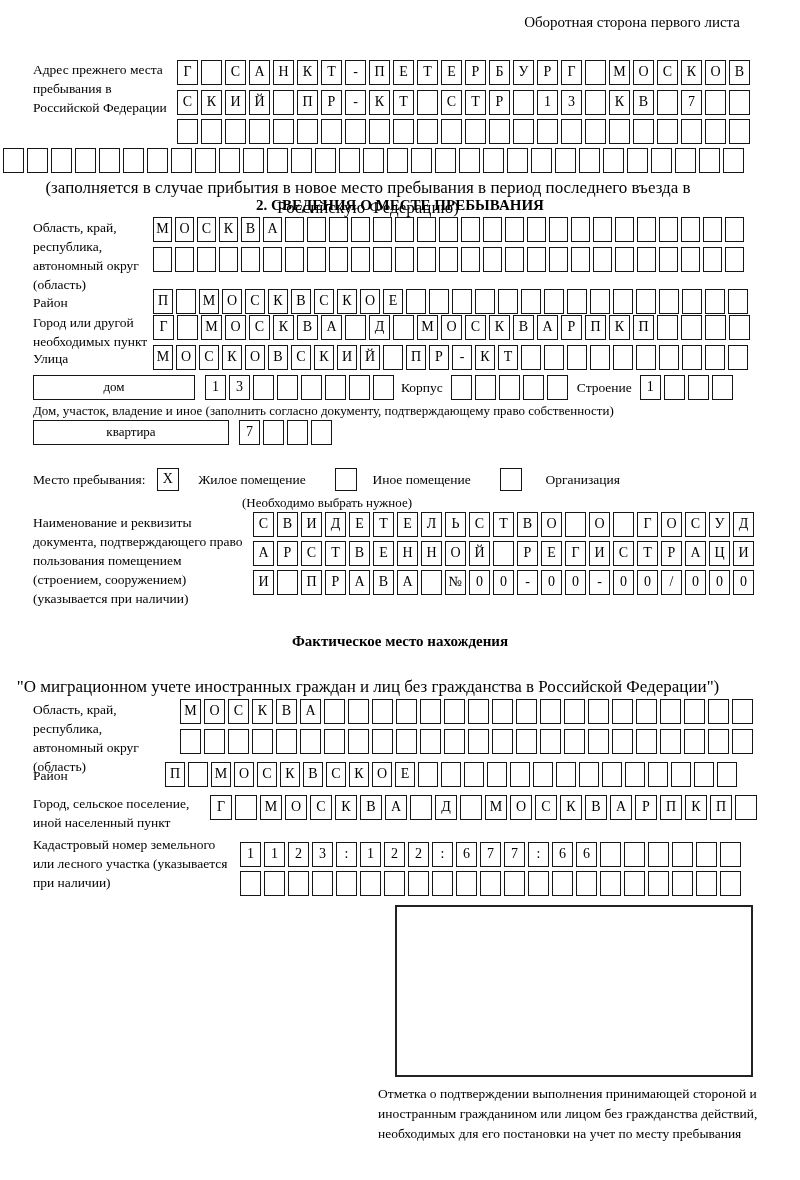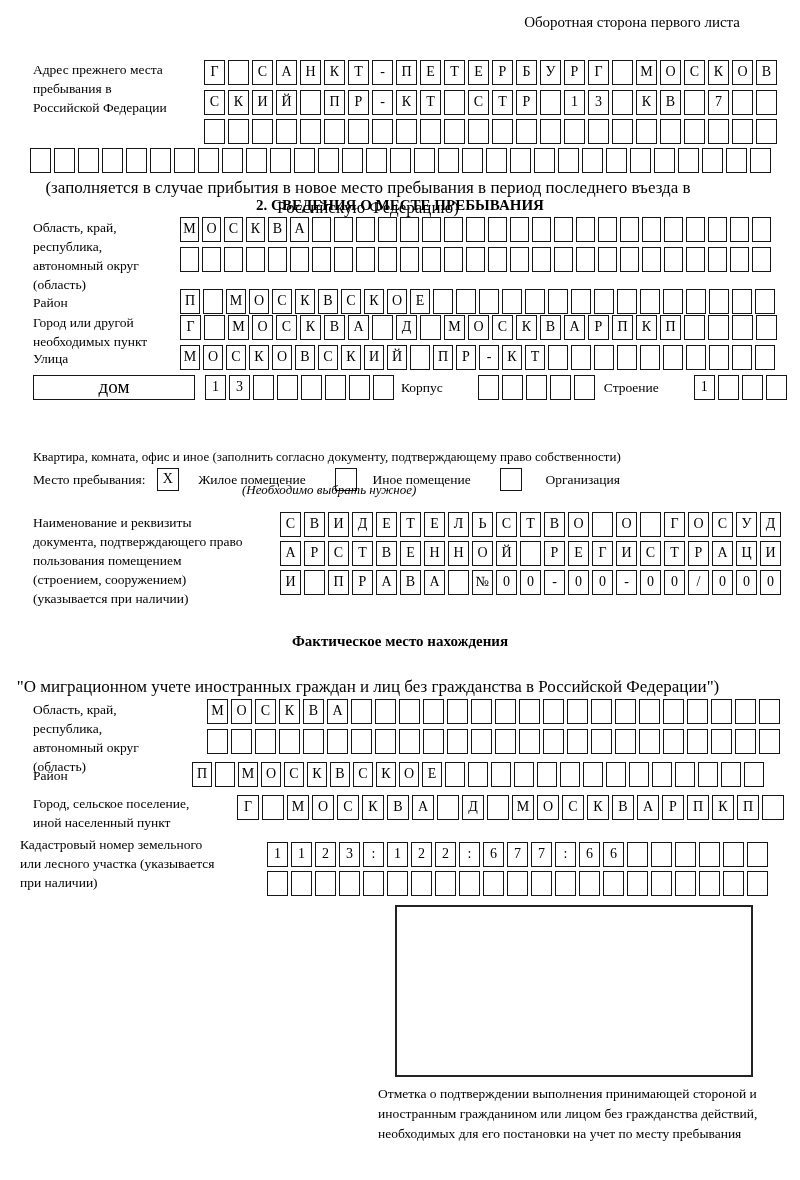--- a/index.html
+++ b/index.html
@@ -3,35 +3,35 @@
 <meta charset="utf-8">
 <style>
   html,body{margin:0;padding:0;background:#fff;}
   .page{
     position:relative;width:800px;height:1180px;background:#fff;color:#000;
     font-family:"Liberation Serif","DejaVu Serif",serif;font-size:13.5px;overflow:hidden;
   }
   .abs{position:absolute;}
   .hdr-note{font-size:15px;text-align:right;width:740px;left:0;top:14px;}
   .flabel{line-height:19px;font-size:13.5px;}
-  .cells-row{white-space:nowrap;height:26px;margin-left:27px;}
+  .cells-row{white-space:nowrap;height:26px;}
   .cell{
     display:inline-block;box-sizing:border-box;width:21px;height:25px;
     border:1.6px solid #161616;margin-right:3px;text-align:center;
     line-height:21px;font-size:14px;vertical-align:top;background:#fff;
   }
   .cp22 .cell{width:19px;}
   .cp23 .cell{width:20px;}
   .cp25 .cell{width:22px;}
   .caption{font-size:13px;}
   .caption-center{font-size:17px;text-align:center;width:736px;left:0;}
   .sec-title{font-weight:bold;font-size:15px;text-align:center;width:800px;left:0;}
   .box-label{
     display:inline-block;box-sizing:border-box;height:25px;border:1.6px solid #161616;
-    text-align:center;line-height:21px;font-size:19px;vertical-align:top;background:#fff;
+    text-align:center;line-height:21px;font-size:13px;vertical-align:top;background:#fff;
   }
   .inline-lbl{display:inline-block;line-height:25px;vertical-align:top;font-size:13.5px;}
   .row-flex{white-space:nowrap;}
   .checkbox{
     display:inline-block;box-sizing:border-box;width:22px;height:23px;border:1.6px solid #161616;
     text-align:center;line-height:19px;font-size:14px;vertical-align:middle;background:#fff;
   }
   .stay-lbl{display:inline-block;line-height:23px;vertical-align:middle;font-size:13.5px;}
   .stamp-box{box-sizing:border-box;border:2px solid #222;background:#fff;}
   .stamp-cap{font-size:13.5px;line-height:20px;text-align:left;}
@@ -61,52 +61,55 @@
 
   <div class="abs flabel" style="left:33px;top:313px;width:118px;">Город или другой необходимых пункт</div>
   <div class="abs cells-row" style="left:153px;top:315px;"><span class="cell">Г</span><span class="cell">&nbsp;</span><span class="cell">М</span><span class="cell">О</span><span class="cell">С</span><span class="cell">К</span><span class="cell">В</span><span class="cell">А</span><span class="cell">&nbsp;</span><span class="cell">Д</span><span class="cell">&nbsp;</span><span class="cell">М</span><span class="cell">О</span><span class="cell">С</span><span class="cell">К</span><span class="cell">В</span><span class="cell">А</span><span class="cell">Р</span><span class="cell">П</span><span class="cell">К</span><span class="cell">П</span><span class="cell">&nbsp;</span><span class="cell">&nbsp;</span><span class="cell">&nbsp;</span><span class="cell">&nbsp;</span></div>
 
   <div class="abs flabel" style="left:33px;top:349px;">Улица</div>
   <div class="abs cells-row cp23" style="left:153px;top:345px;"><span class="cell">М</span><span class="cell">О</span><span class="cell">С</span><span class="cell">К</span><span class="cell">О</span><span class="cell">В</span><span class="cell">С</span><span class="cell">К</span><span class="cell">И</span><span class="cell">Й</span><span class="cell">&nbsp;</span><span class="cell">П</span><span class="cell">Р</span><span class="cell">-</span><span class="cell">К</span><span class="cell">Т</span><span class="cell">&nbsp;</span><span class="cell">&nbsp;</span><span class="cell">&nbsp;</span><span class="cell">&nbsp;</span><span class="cell">&nbsp;</span><span class="cell">&nbsp;</span><span class="cell">&nbsp;</span><span class="cell">&nbsp;</span><span class="cell">&nbsp;</span><span class="cell">&nbsp;</span></div>
 
   <div class="abs row-flex" style="left:33px;top:375px;">
     <span class="box-label" style="width:162px;">дом</span><span class="cells-row" style="display:inline-block;margin-left:10px;"><span class="cell">1</span><span class="cell">3</span><span class="cell">&nbsp;</span><span class="cell">&nbsp;</span><span class="cell">&nbsp;</span><span class="cell">&nbsp;</span><span class="cell">&nbsp;</span><span class="cell">&nbsp;</span></span><span class="inline-lbl" style="margin:0 8px 0 4px;">Корпус</span><span class="cells-row" style="display:inline-block;"><span class="cell">&nbsp;</span><span class="cell">&nbsp;</span><span class="cell">&nbsp;</span><span class="cell">&nbsp;</span><span class="cell">&nbsp;</span></span><span class="inline-lbl" style="margin:0 8px 0 6px;">Строение</span><span class="cells-row" style="display:inline-block;"><span class="cell">1</span><span class="cell">&nbsp;</span><span class="cell">&nbsp;</span><span class="cell">&nbsp;</span></span>
   </div>
+  <div class="abs caption" style="left:33px;top:403px;width:730px;">Дом, участок, владение и иное (заполнить согласно документу, подтверждающему право собственности)</div>
 
-  <div class="abs caption" style="left:33px;top:449px;width:730px;">Квартира, комната, офис и иное (заполнить согласно документу, подтверждающему право собственности)</div>
+  <div class="abs row-flex" style="left:33px;top:420px;">
+    <span class="box-label" style="width:196px;">квартира</span><span class="cells-row" style="display:inline-block;margin-left:10px;"><span class="cell">7</span><span class="cell">&nbsp;</span><span class="cell">&nbsp;</span><span class="cell">&nbsp;</span></span>
+  </div>
 
   <div class="abs row-flex" style="left:33px;top:468px;">
     <span class="stay-lbl">Место пребывания:</span>
     <span class="checkbox" style="margin-left:8px;">X</span>
     <span class="stay-lbl" style="margin-left:16px;">Жилое помещение</span>
     <span class="checkbox" style="margin-left:26px;"></span>
     <span class="stay-lbl" style="margin-left:12px;">Иное помещение</span>
     <span class="checkbox" style="margin-left:26px;"></span>
     <span class="stay-lbl" style="margin-left:20px;">Организация</span>
   </div>
-  <div class="abs caption" style="left:242px;top:482px;font-style:italic;">(Необходимо выбрать нужное)</div>
+  <div class="abs caption" style="left:242px;top:495px;">(Необходимо выбрать нужное)</div>
 
   <div class="abs flabel" style="left:33px;top:513px;width:215px;">Наименование и реквизиты документа, подтверждающего право пользования помещением (строением, сооружением) (указывается при наличии)</div>
   <div class="abs cells-row" style="left:253px;top:512px;"><span class="cell">С</span><span class="cell">В</span><span class="cell">И</span><span class="cell">Д</span><span class="cell">Е</span><span class="cell">Т</span><span class="cell">Е</span><span class="cell">Л</span><span class="cell">Ь</span><span class="cell">С</span><span class="cell">Т</span><span class="cell">В</span><span class="cell">О</span><span class="cell">&nbsp;</span><span class="cell">О</span><span class="cell">&nbsp;</span><span class="cell">Г</span><span class="cell">О</span><span class="cell">С</span><span class="cell">У</span><span class="cell">Д</span></div>
   <div class="abs cells-row" style="left:253px;top:541px;"><span class="cell">А</span><span class="cell">Р</span><span class="cell">С</span><span class="cell">Т</span><span class="cell">В</span><span class="cell">Е</span><span class="cell">Н</span><span class="cell">Н</span><span class="cell">О</span><span class="cell">Й</span><span class="cell">&nbsp;</span><span class="cell">Р</span><span class="cell">Е</span><span class="cell">Г</span><span class="cell">И</span><span class="cell">С</span><span class="cell">Т</span><span class="cell">Р</span><span class="cell">А</span><span class="cell">Ц</span><span class="cell">И</span></div>
   <div class="abs cells-row" style="left:253px;top:570px;"><span class="cell">И</span><span class="cell">&nbsp;</span><span class="cell">П</span><span class="cell">Р</span><span class="cell">А</span><span class="cell">В</span><span class="cell">А</span><span class="cell">&nbsp;</span><span class="cell">№</span><span class="cell">0</span><span class="cell">0</span><span class="cell">-</span><span class="cell">0</span><span class="cell">0</span><span class="cell">-</span><span class="cell">0</span><span class="cell">0</span><span class="cell">/</span><span class="cell">0</span><span class="cell">0</span><span class="cell">0</span></div>
 
   <div class="abs sec-title" style="top:633px;">Фактическое место нахождения</div>
   <div class="abs caption-center" style="top:677px;">"О миграционном учете иностранных граждан и лиц без гражданства в Российской Федерации")</div>
 
   <div class="abs flabel" style="left:33px;top:700px;width:140px;">Область, край, республика, автономный округ (область)</div>
   <div class="abs cells-row" style="left:180px;top:699px;"><span class="cell">М</span><span class="cell">О</span><span class="cell">С</span><span class="cell">К</span><span class="cell">В</span><span class="cell">А</span><span class="cell">&nbsp;</span><span class="cell">&nbsp;</span><span class="cell">&nbsp;</span><span class="cell">&nbsp;</span><span class="cell">&nbsp;</span><span class="cell">&nbsp;</span><span class="cell">&nbsp;</span><span class="cell">&nbsp;</span><span class="cell">&nbsp;</span><span class="cell">&nbsp;</span><span class="cell">&nbsp;</span><span class="cell">&nbsp;</span><span class="cell">&nbsp;</span><span class="cell">&nbsp;</span><span class="cell">&nbsp;</span><span class="cell">&nbsp;</span><span class="cell">&nbsp;</span><span class="cell">&nbsp;</span></div>
   <div class="abs cells-row" style="left:180px;top:729px;"><span class="cell">&nbsp;</span><span class="cell">&nbsp;</span><span class="cell">&nbsp;</span><span class="cell">&nbsp;</span><span class="cell">&nbsp;</span><span class="cell">&nbsp;</span><span class="cell">&nbsp;</span><span class="cell">&nbsp;</span><span class="cell">&nbsp;</span><span class="cell">&nbsp;</span><span class="cell">&nbsp;</span><span class="cell">&nbsp;</span><span class="cell">&nbsp;</span><span class="cell">&nbsp;</span><span class="cell">&nbsp;</span><span class="cell">&nbsp;</span><span class="cell">&nbsp;</span><span class="cell">&nbsp;</span><span class="cell">&nbsp;</span><span class="cell">&nbsp;</span><span class="cell">&nbsp;</span><span class="cell">&nbsp;</span><span class="cell">&nbsp;</span><span class="cell">&nbsp;</span></div>
 
   <div class="abs flabel" style="left:33px;top:766px;">Район</div>
   <div class="abs cells-row cp23" style="left:165px;top:762px;"><span class="cell">П</span><span class="cell">&nbsp;</span><span class="cell">М</span><span class="cell">О</span><span class="cell">С</span><span class="cell">К</span><span class="cell">В</span><span class="cell">С</span><span class="cell">К</span><span class="cell">О</span><span class="cell">Е</span><span class="cell">&nbsp;</span><span class="cell">&nbsp;</span><span class="cell">&nbsp;</span><span class="cell">&nbsp;</span><span class="cell">&nbsp;</span><span class="cell">&nbsp;</span><span class="cell">&nbsp;</span><span class="cell">&nbsp;</span><span class="cell">&nbsp;</span><span class="cell">&nbsp;</span><span class="cell">&nbsp;</span><span class="cell">&nbsp;</span><span class="cell">&nbsp;</span><span class="cell">&nbsp;</span></div>
 
   <div class="abs flabel" style="left:33px;top:794px;width:175px;">Город, сельское поселение, иной населенный пункт</div>
   <div class="abs cells-row cp25" style="left:210px;top:795px;"><span class="cell">Г</span><span class="cell">&nbsp;</span><span class="cell">М</span><span class="cell">О</span><span class="cell">С</span><span class="cell">К</span><span class="cell">В</span><span class="cell">А</span><span class="cell">&nbsp;</span><span class="cell">Д</span><span class="cell">&nbsp;</span><span class="cell">М</span><span class="cell">О</span><span class="cell">С</span><span class="cell">К</span><span class="cell">В</span><span class="cell">А</span><span class="cell">Р</span><span class="cell">П</span><span class="cell">К</span><span class="cell">П</span><span class="cell">&nbsp;</span></div>
 
-  <div class="abs flabel" style="left:20px;top:835px;width:200px;">Кадастровый номер земельного или лесного участка (указывается при наличии)</div>
+  <div class="abs flabel" style="left:33px;top:835px;width:200px;">Кадастровый номер земельного или лесного участка (указывается при наличии)</div>
   <div class="abs cells-row" style="left:240px;top:842px;"><span class="cell">1</span><span class="cell">1</span><span class="cell">2</span><span class="cell">3</span><span class="cell">:</span><span class="cell">1</span><span class="cell">2</span><span class="cell">2</span><span class="cell">:</span><span class="cell">6</span><span class="cell">7</span><span class="cell">7</span><span class="cell">:</span><span class="cell">6</span><span class="cell">6</span><span class="cell">&nbsp;</span><span class="cell">&nbsp;</span><span class="cell">&nbsp;</span><span class="cell">&nbsp;</span><span class="cell">&nbsp;</span><span class="cell">&nbsp;</span></div>
   <div class="abs cells-row" style="left:240px;top:871px;"><span class="cell">&nbsp;</span><span class="cell">&nbsp;</span><span class="cell">&nbsp;</span><span class="cell">&nbsp;</span><span class="cell">&nbsp;</span><span class="cell">&nbsp;</span><span class="cell">&nbsp;</span><span class="cell">&nbsp;</span><span class="cell">&nbsp;</span><span class="cell">&nbsp;</span><span class="cell">&nbsp;</span><span class="cell">&nbsp;</span><span class="cell">&nbsp;</span><span class="cell">&nbsp;</span><span class="cell">&nbsp;</span><span class="cell">&nbsp;</span><span class="cell">&nbsp;</span><span class="cell">&nbsp;</span><span class="cell">&nbsp;</span><span class="cell">&nbsp;</span><span class="cell">&nbsp;</span></div>
 
   <div class="abs stamp-box" style="left:395px;top:905px;width:358px;height:172px;"></div>
   <div class="abs stamp-cap" style="left:378px;top:1084px;width:405px;">Отметка о подтверждении выполнения принимающей стороной и иностранным гражданином или лицом без гражданства действий, необходимых для его постановки на учет по месту пребывания</div>
 
 </div>
 
 </body></html>

